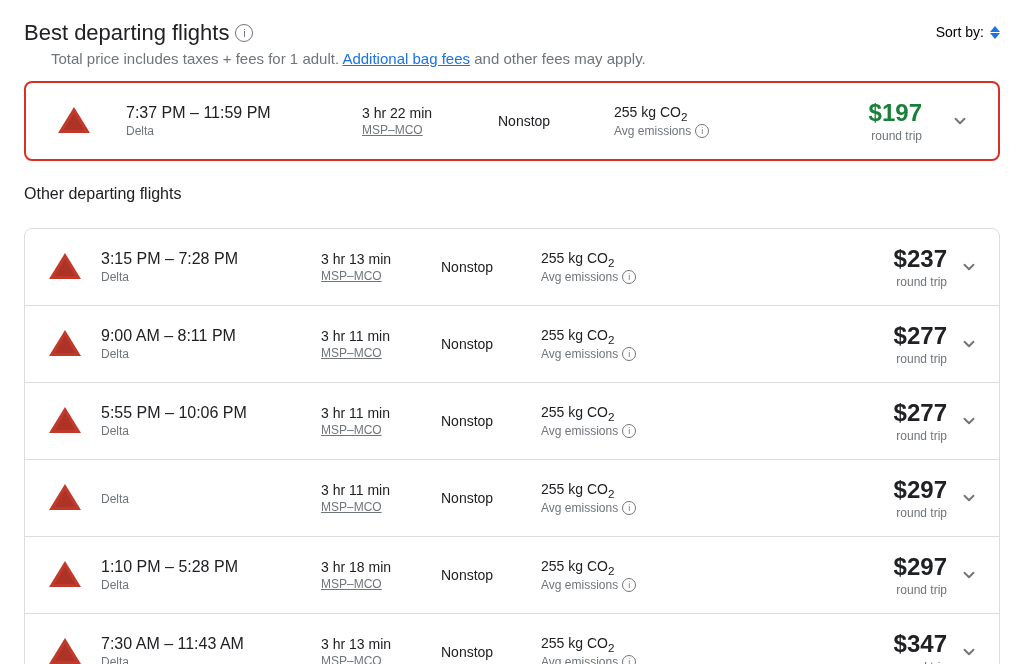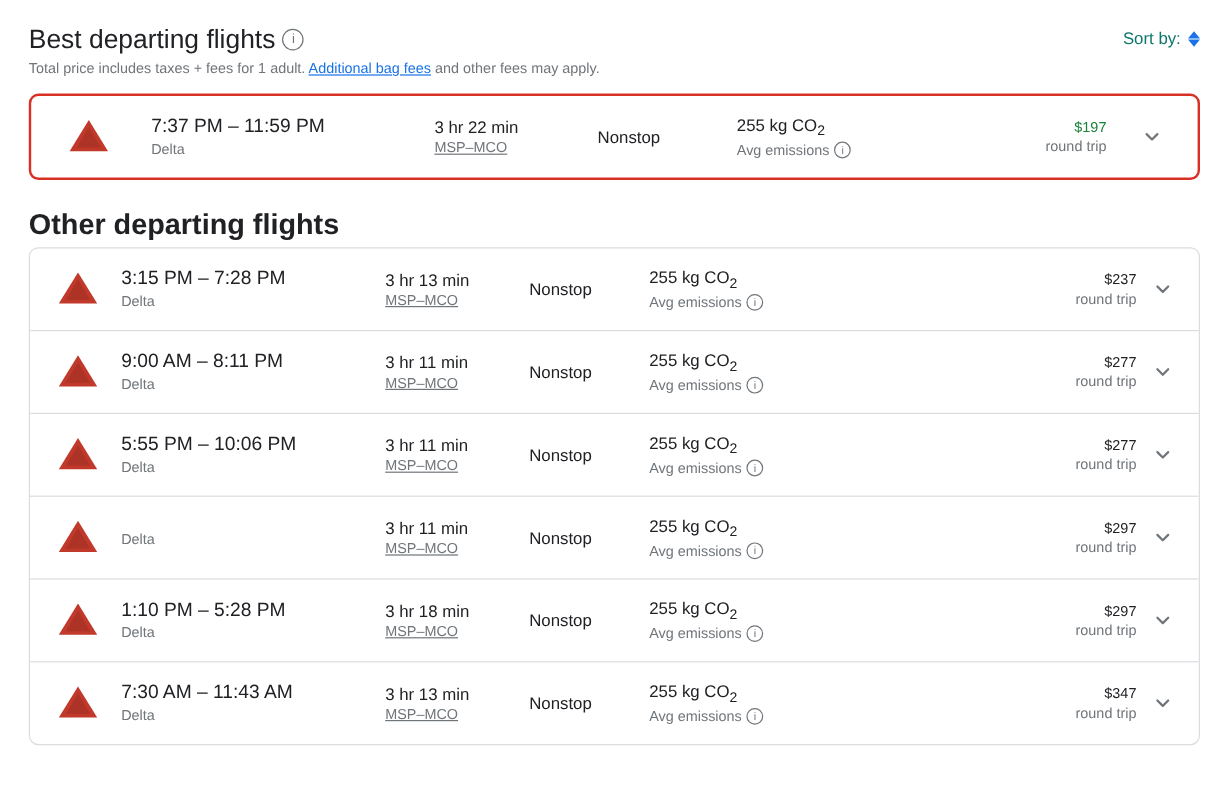--- a/index.html
+++ b/index.html
@@ -35,35 +35,36 @@
       display: inline-flex;
       align-items: center;
       justify-content: center;
       font-size: 11px;
       color: #70757a;
       cursor: pointer;
       flex-shrink: 0;
     }
 
     .subtitle {
-      font-size: 12px;
+      font-size: 15px;
       color: #70757a;
       margin-top: 4px;
+      margin-left: 27px;
     }
 
     .subtitle a {
       color: #1a73e8;
       text-decoration: underline;
     }
 
     .sort-by {
       display: flex;
       align-items: center;
       gap: 6px;
-      color: #0f766e;
+      color: #000000;
       font-size: 14px;
       cursor: pointer;
       white-space: nowrap;
       margin-top: 4px;
     }
 
     .sort-icon {
       display: flex;
       flex-direction: column;
       gap: 1px;
@@ -94,23 +95,23 @@
       margin-bottom: 24px;
       padding: 16px 20px;
       display: flex;
       align-items: center;
       gap: 16px;
       cursor: pointer;
     }
 
     
     .section-header {
-      font-size: 24px;
-      font-weight: 700;
-      margin-bottom: 4px;
+      font-size: 16px;
+      font-weight: 400;
+      margin-bottom: 25px;
     }
 
     
     .flights-list {
       border: 1px solid #dadce0;
       border-radius: 8px;
       overflow: hidden;
     }
 
     .flight-row {
@@ -209,22 +210,22 @@
     }
 
     
     .price-col {
       flex: 0 0 100px;
       text-align: right;
       padding-right: 4px;
     }
 
     .price {
-      font-size: 12px;
-      font-weight: 400;
+      font-size: 24px;
+      font-weight: 700;
       color: #202124;
     }
 
     .price.best {
       color: #188038;
     }
 
     .price-label {
       font-size: 12px;
       color: #70757a;

